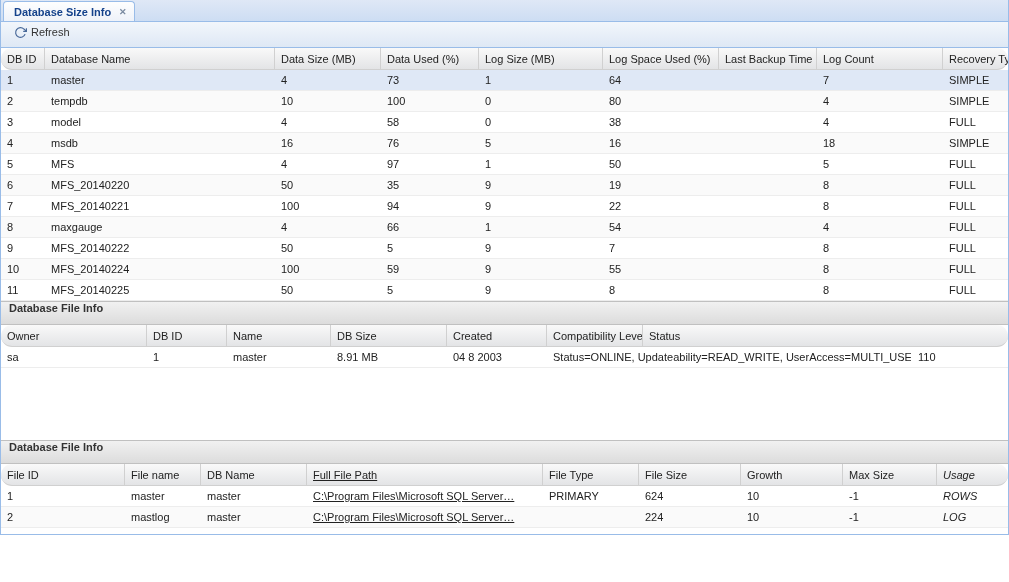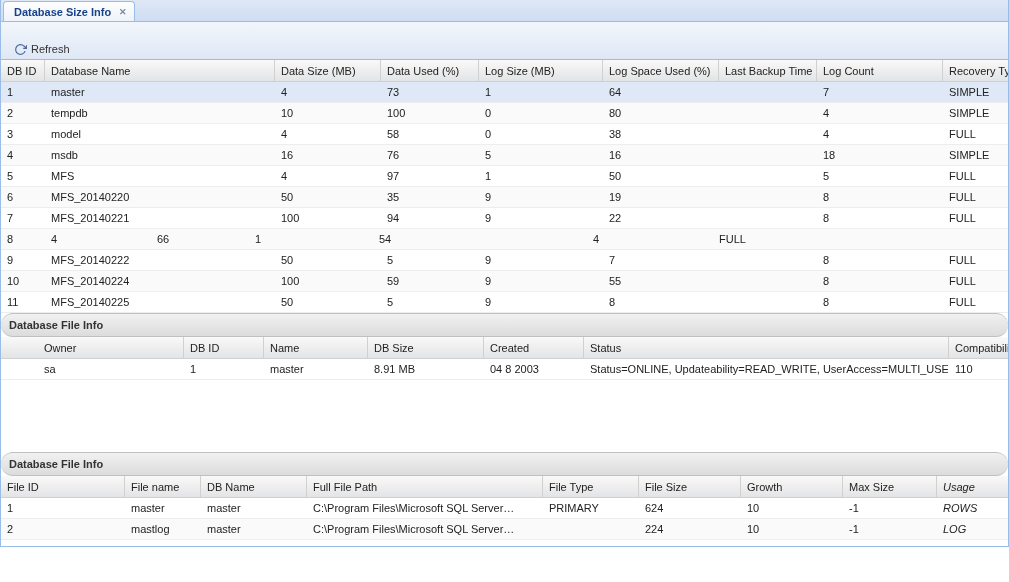--- a/index.html
+++ b/index.html
@@ -48,22 +48,22 @@
     align-items: center;
     justify-content: center;
     font-size: 9px;
     color: #7a8aa0;
     cursor: pointer;
   }
 
   
   .toolbar {
     display: flex;
-    align-items: flex-end;
-    height: 38px;
+    align-items: flex-start;
+    height: 26px;
     padding: 0 6px;
     background: linear-gradient(to bottom, #f2f6fb 0%, #dee8f5 100%);
     border-bottom: 1px solid #99bce8;
   }
   .tb-btn {
     display: flex;
     align-items: center;
     height: 20px;
     padding: 0 6px;
     cursor: pointer;
@@ -80,20 +80,21 @@
     color: #4a6a9a;
   }
   .tb-icon svg { display: block; }
 
   
   .col-headers {
     display: flex;
     background: linear-gradient(to bottom, #f9f9f9 0%, #e3e4e6 100%);
     border-bottom: 1px solid #d0d0d0;
     height: 22px;
+    border-radius: 11px;
   }
   .col-headers .hcell {
     display: flex;
     align-items: center;
     padding: 0 6px;
     border-right: 1px solid #d0d0d0;
     color: #222;
     white-space: nowrap;
     overflow: hidden;
     cursor: pointer;
@@ -117,56 +118,54 @@
     text-overflow: ellipsis;
     border-right: 1px solid transparent;
   }
   .row.selected {
     background: #dfe8f6 !important;
   }
 
   
   .panel-header {
     display: flex;
-    align-items: center;
     height: 24px;
     padding: 0 8px;
     background: linear-gradient(to bottom, #f1f1f1 0%, #dcdcdc 100%);
     border-top: 1px solid #c0c0c0;
     border-bottom: 1px solid #c0c0c0;
     font-weight: bold;
     color: #333;
-    border-radius: 12px;
   }
 
   
   .ga .c0, .ga-h .c0 { width: 44px; }
   .ga .c1, .ga-h .c1 { width: 230px; }
   .ga .c2, .ga-h .c2 { width: 106px; }
   .ga .c3, .ga-h .c3 { width: 98px; }
   .ga .c4, .ga-h .c4 { width: 124px; }
   .ga .c5, .ga-h .c5 { width: 116px; }
   .ga .c6, .ga-h .c6 { width: 98px; }
   .ga .c7, .ga-h .c7 { width: 126px; }
   .ga .c8, .ga-h .c8 { width: 65px; flex: 1; }
 
   
-  .gb .c0, .gb-h .c0 { width: 146px; margin-left: 37px; }
+  .gb .c0, .gb-h .c0 { width: 146px; }
   .gb .c1, .gb-h .c1 { width: 80px; }
   .gb .c2, .gb-h .c2 { width: 104px; }
   .gb .c3, .gb-h .c3 { width: 116px; }
   .gb .c4, .gb-h .c4 { width: 100px; }
   .gb .c5, .gb-h .c5 { width: 365px; }
   .gb .c6, .gb-h .c6 { width: 112px; flex: 1; }
 
   
   .gc .c0, .gc-h .c0 { width: 124px; }
   .gc .c1, .gc-h .c1 { width: 76px; }
   .gc .c2, .gc-h .c2 { width: 106px; }
-  .gc .c3, .gc-h .c3 { width: 236px; }
+  .gc .c3, .gc-h .c3 { width: 236px; text-decoration: underline; }
   .gc .c4, .gc-h .c4 { width: 96px; }
   .gc .c5, .gc-h .c5 { width: 102px; }
   .gc .c6, .gc-h .c6 { width: 102px; }
   .gc .c7, .gc-h .c7 { width: 94px; }
   .gc .c8, .gc-h .c8 { width: 70px; flex: 1; font-style: italic; }
 
   .fill-below {
     height: 72px;
     background: #fff;
   }
@@ -283,20 +282,21 @@
         <div class="cell c2">100</div>
         <div class="cell c3">94</div>
         <div class="cell c4">9</div>
         <div class="cell c5">22</div>
         <div class="cell c6"></div>
         <div class="cell c7">8</div>
         <div class="cell c8">FULL</div>
       </div>
       <div class="row ga">
         <div class="cell c0">8</div>
+        <div class="cell c1">maxgauge</div>
         <div class="cell c2">4</div>
         <div class="cell c3">66</div>
         <div class="cell c4">1</div>
         <div class="cell c5">54</div>
         <div class="cell c6"></div>
         <div class="cell c7">4</div>
         <div class="cell c8">FULL</div>
       </div>
       <div class="row ga">
         <div class="cell c0">9</div>
@@ -335,22 +335,22 @@
 
   <div class="panel-header">
     <span>Database File Info</span>
   </div>
   <div class="col-headers gb-h">
     <div class="hcell c0">Owner</div>
     <div class="hcell c1">DB ID</div>
     <div class="hcell c2">Name</div>
     <div class="hcell c3">DB Size</div>
     <div class="hcell c4">Created</div>
+    <div class="hcell c6">Compatibility Level</div>
     <div class="hcell c5">Status</div>
-    <div class="hcell c6">Compatibility Level</div>
   </div>
   <div class="grid-body gb" id="gridB">
       <div class="row gb">
         <div class="cell c0">sa</div>
         <div class="cell c1">1</div>
         <div class="cell c2">master</div>
         <div class="cell c3">8.91 MB</div>
         <div class="cell c4">04 8 2003</div>
         <div class="cell c5">Status=ONLINE, Updateability=READ_WRITE, UserAccess=MULTI_USER…</div>
         <div class="cell c6">110</div>

